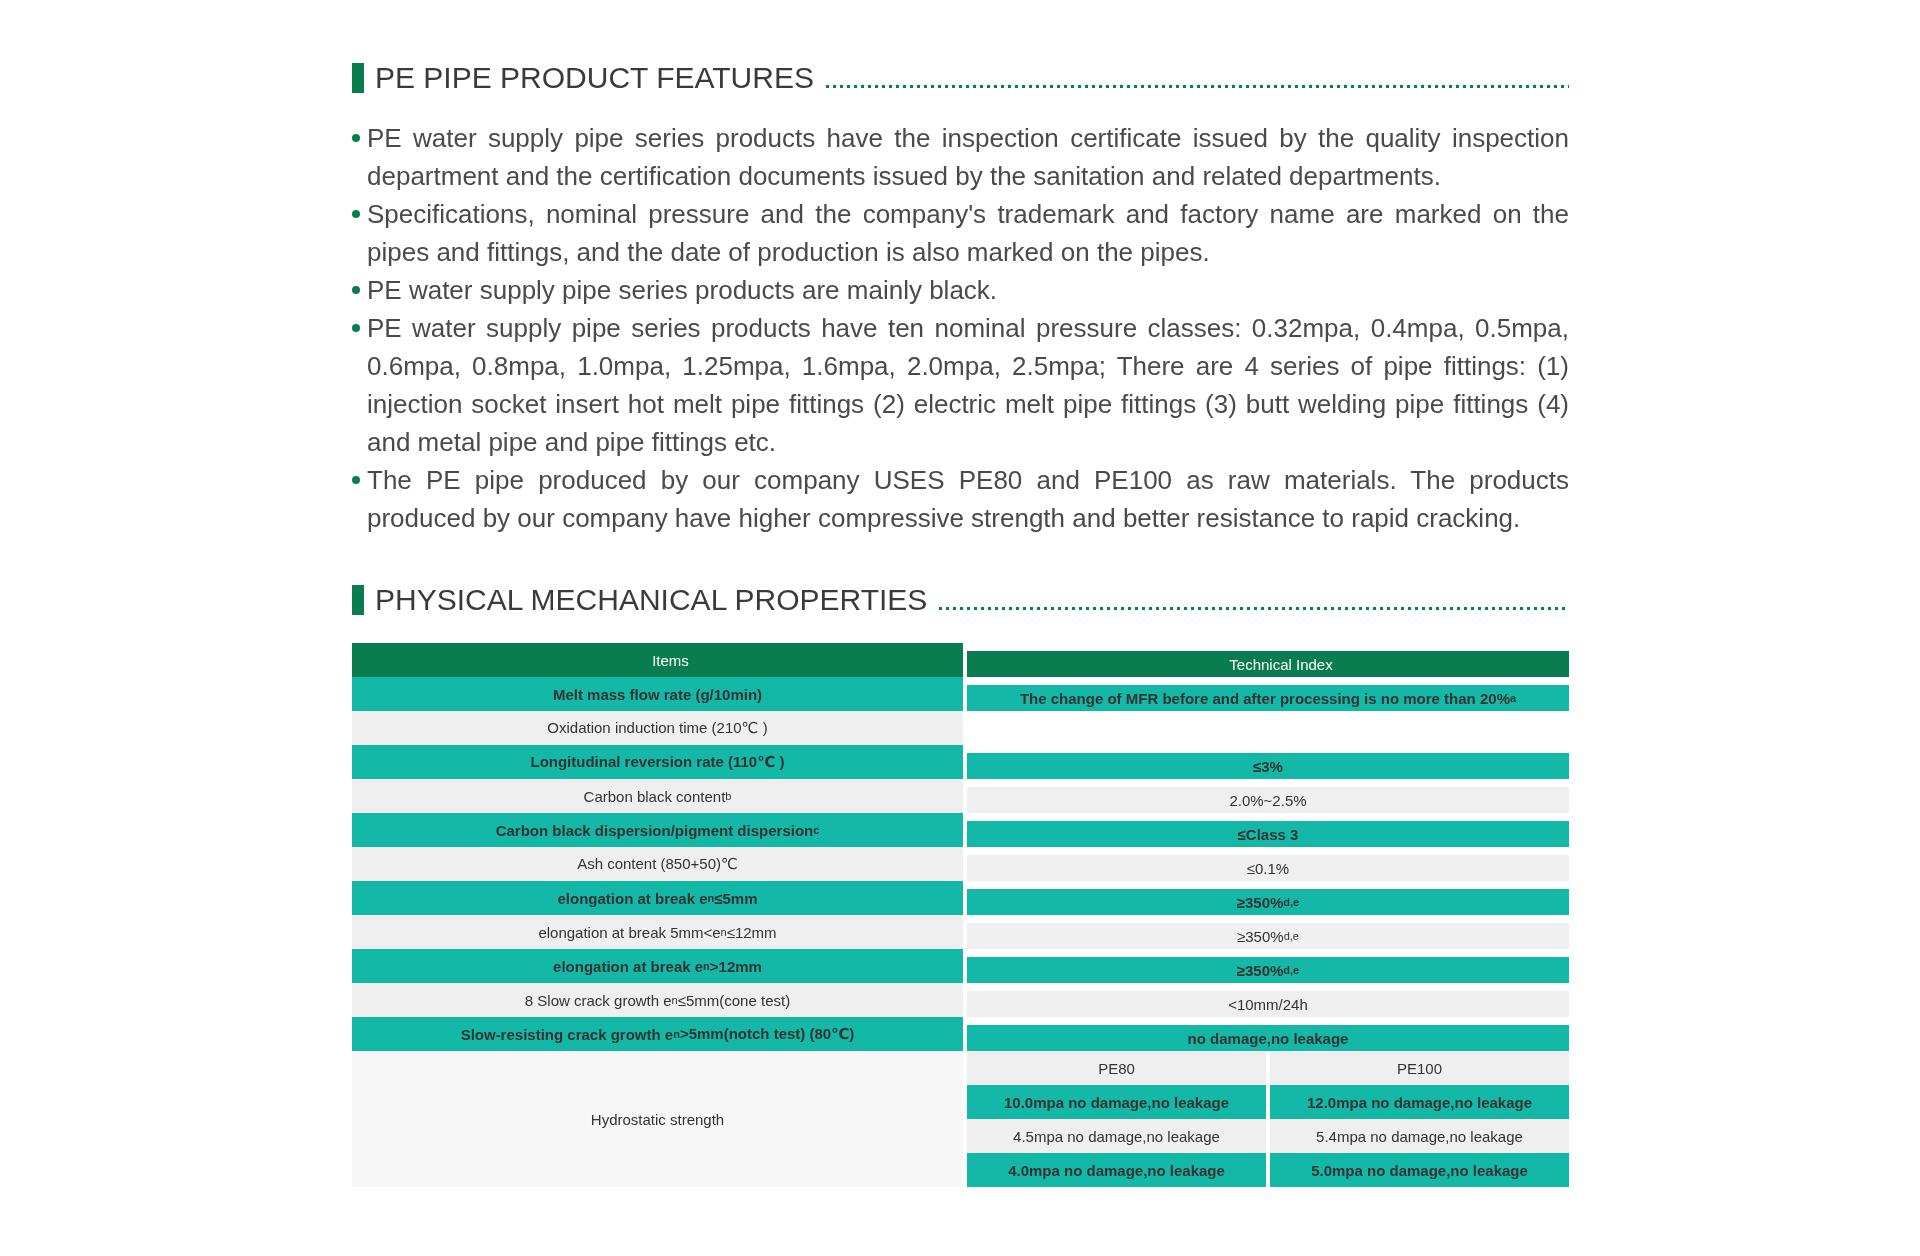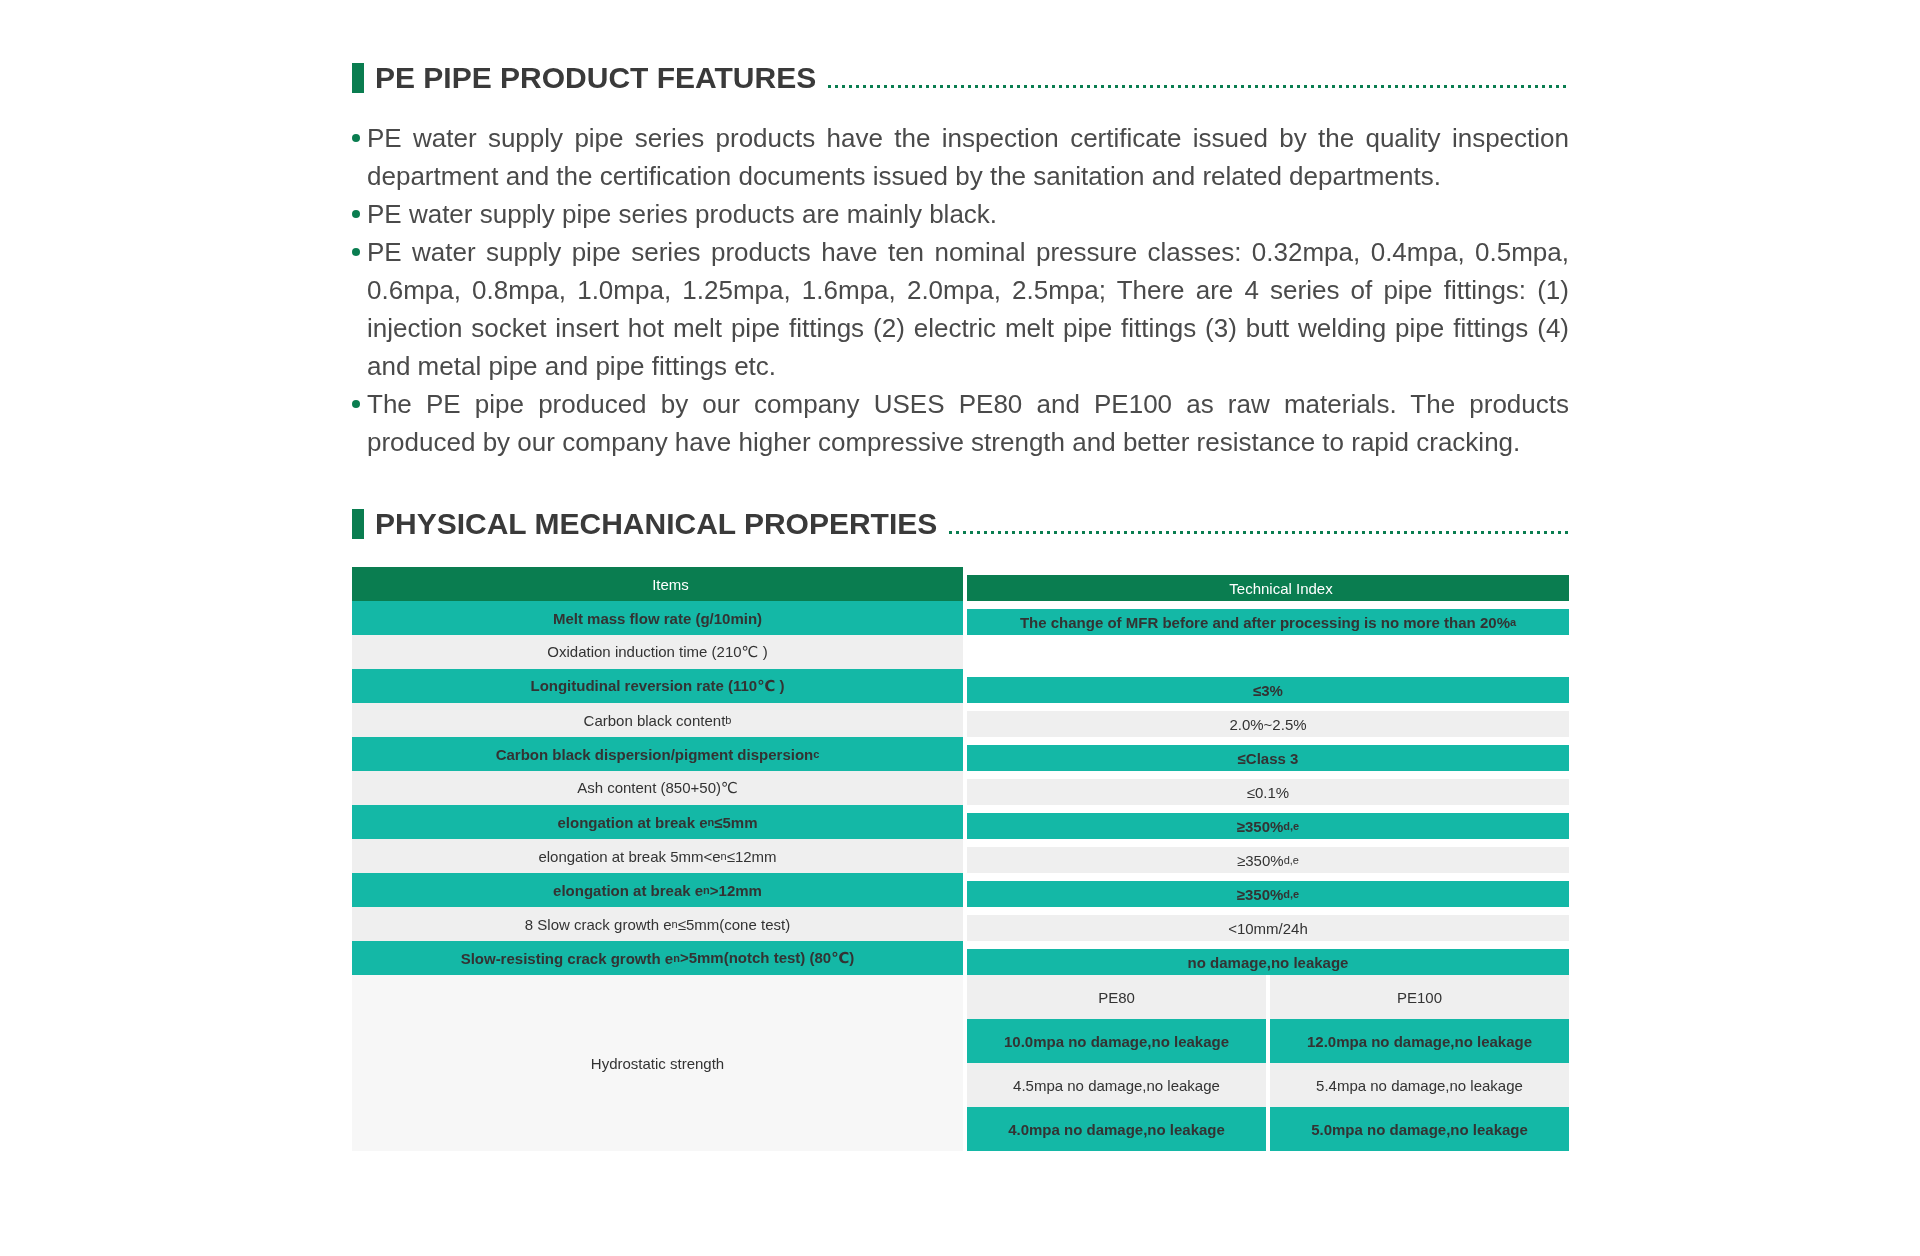--- a/index.html
+++ b/index.html
@@ -3,21 +3,21 @@
 <meta charset="utf-8">
 <style>
   * { box-sizing: border-box; margin: 0; padding: 0; }
   html,body { width:1920px; height:1256px; background:#ffffff; overflow:hidden;
               font-family:"Liberation Sans","DejaVu Sans",sans-serif; }
   .content { position:absolute; left:352px; top:63px; width:1217px; }
 
   
   .sec-head { display:flex; align-items:stretch; }
   .bar { width:12px; height:30px; background:var(--accent,#0a7d50); margin-right:11px; flex:0 0 auto; }
-  .sec-title { font-size:30px; font-weight:bold; color:var(--heading-color,#3a3a3a); line-height:30px; white-space:nowrap; }
+  .sec-title { font-size:30px; font-weight:normal; color:var(--heading-color,#3a3a3a); line-height:30px; white-space:nowrap; }
   .dots { flex:1; height:3px; margin:0 0 5px 12px; align-self:flex-end;
           background:repeating-linear-gradient(to right,var(--accent,#0a7d50) 0 3px,transparent 3px 7px); }
 
   
   .features-list { margin-top:26px; }
   .para { position:relative; padding-left:15px; font-size:26px; line-height:38px;
           color:var(--body-color,#4a4a4a); text-align:justify; }
   .para .dot { position:absolute; left:0; top:15px; width:8px; height:8px; border-radius:50%;
                background:var(--accent,#0a7d50); }
 
@@ -33,36 +33,37 @@
   .thead .cell { background:var(--accent,#0a7d50); color:var(--header-text,#ffffff);padding-left:26px; }
   .even { background:#14b8a6;font-weight:bold; }
   .odd  { background:var(--stripe,#efefef); }
   sup { font-size:11px; line-height:0; vertical-align:7px; }
   sub { font-size:11px; line-height:0; vertical-align:-6px; }
 
   
   .hydro { display:flex; gap:4px; }
   .hydro-left { width:611px; flex:0 0 auto; background:var(--hydro-bg,#f7f7f7); }
   .hydro-right { flex:1; display:flex; flex-direction:column; }
-  .hrow { display:flex; gap:4px; height:44px; }
+  .hrow { display:flex; gap:4px; height:34px; }
   .c-half { flex:1; }
 </style>
 </head>
 <body>
 
 <div class="content">
 
   <section>
     <div class="sec-head">
       <span class="bar"></span>
       <h1 class="sec-title">PE PIPE PRODUCT FEATURES</h1>
       <span class="dots"></span>
     </div>
     <div class="features-list" id="features-list">
         <div class="para"><span class="dot"></span><span class="ptext">PE water supply pipe series products have the inspection certificate issued by the quality inspection department and the certification documents issued by the sanitation and related departments.</span></div>
+        <div class="para"><span class="dot"></span><span class="ptext">Specifications, nominal pressure and the company's trademark and factory name are marked on the pipes and fittings, and the date of production is also marked on the pipes.</span></div>
         <div class="para"><span class="dot"></span><span class="ptext">PE water supply pipe series products are mainly black.</span></div>
         <div class="para"><span class="dot"></span><span class="ptext">PE water supply pipe series products have ten nominal pressure classes: 0.32mpa, 0.4mpa, 0.5mpa, 0.6mpa, 0.8mpa, 1.0mpa, 1.25mpa, 1.6mpa, 2.0mpa, 2.5mpa; There are 4 series of pipe fittings: (1) injection socket insert hot melt pipe fittings (2) electric melt pipe fittings (3) butt welding pipe fittings (4) and metal pipe and pipe fittings etc.</span></div>
         <div class="para"><span class="dot"></span><span class="ptext">The PE pipe produced by our company USES PE80 and PE100 as raw materials. The products produced by our company have higher compressive strength and better resistance to rapid cracking.</span></div>
       </div>
   </section>
 
   <section class="sec-properties">
     <div class="sec-head">
       <span class="bar"></span>
       <h1 class="sec-title">PHYSICAL MECHANICAL PROPERTIES</h1>

